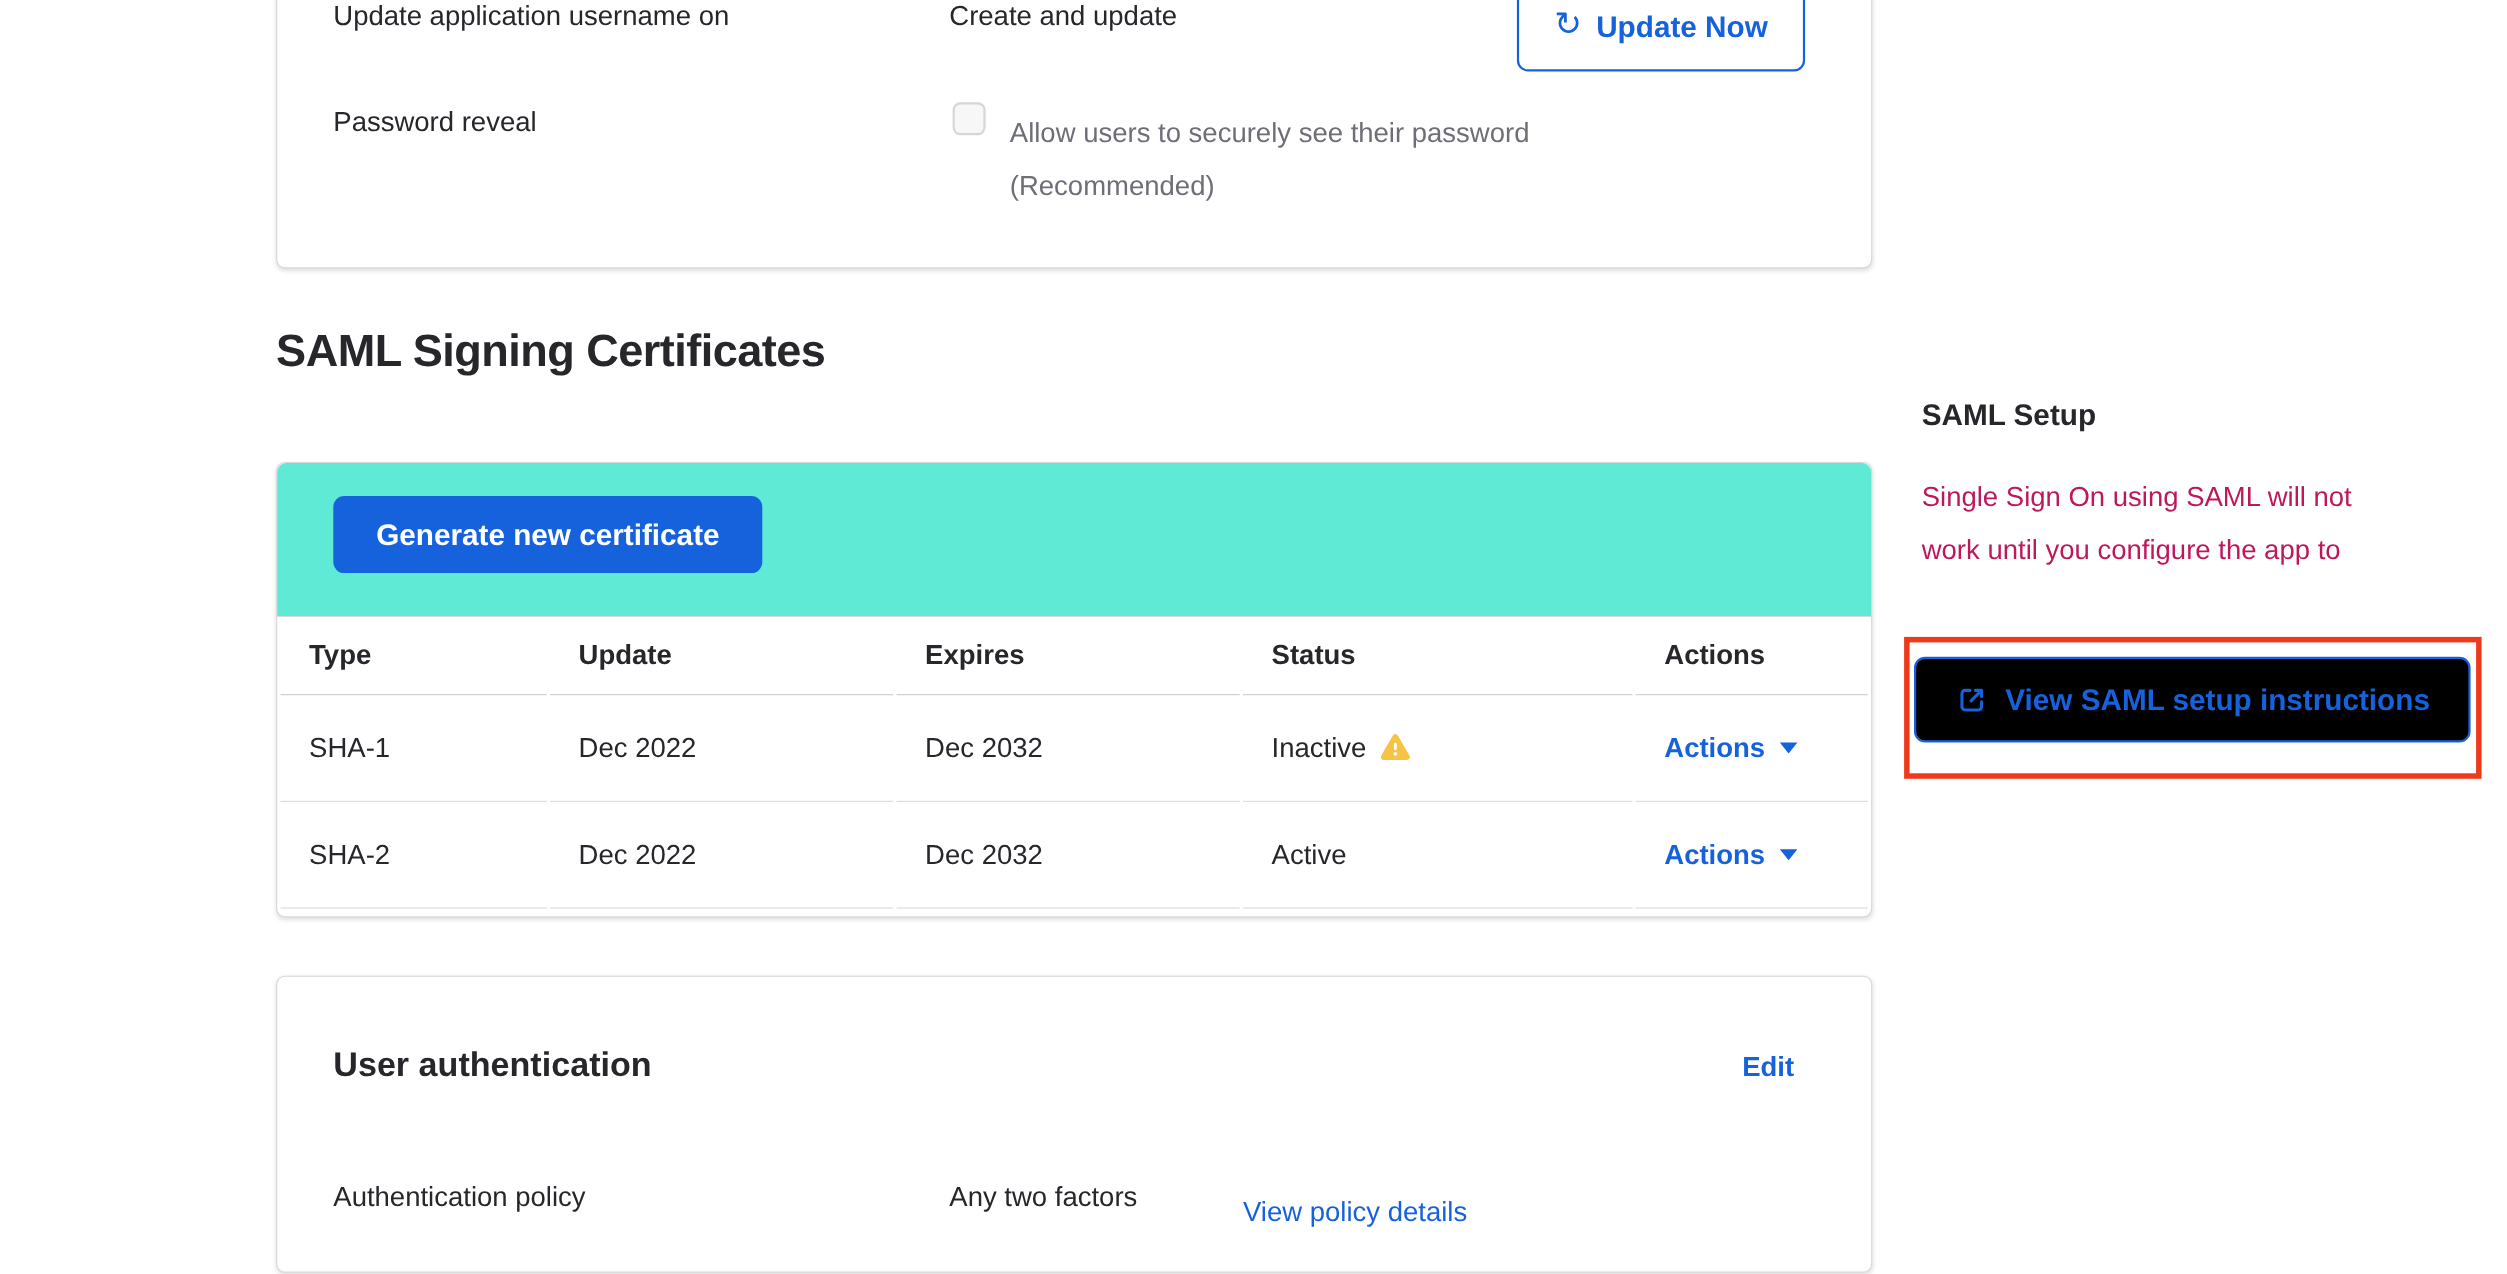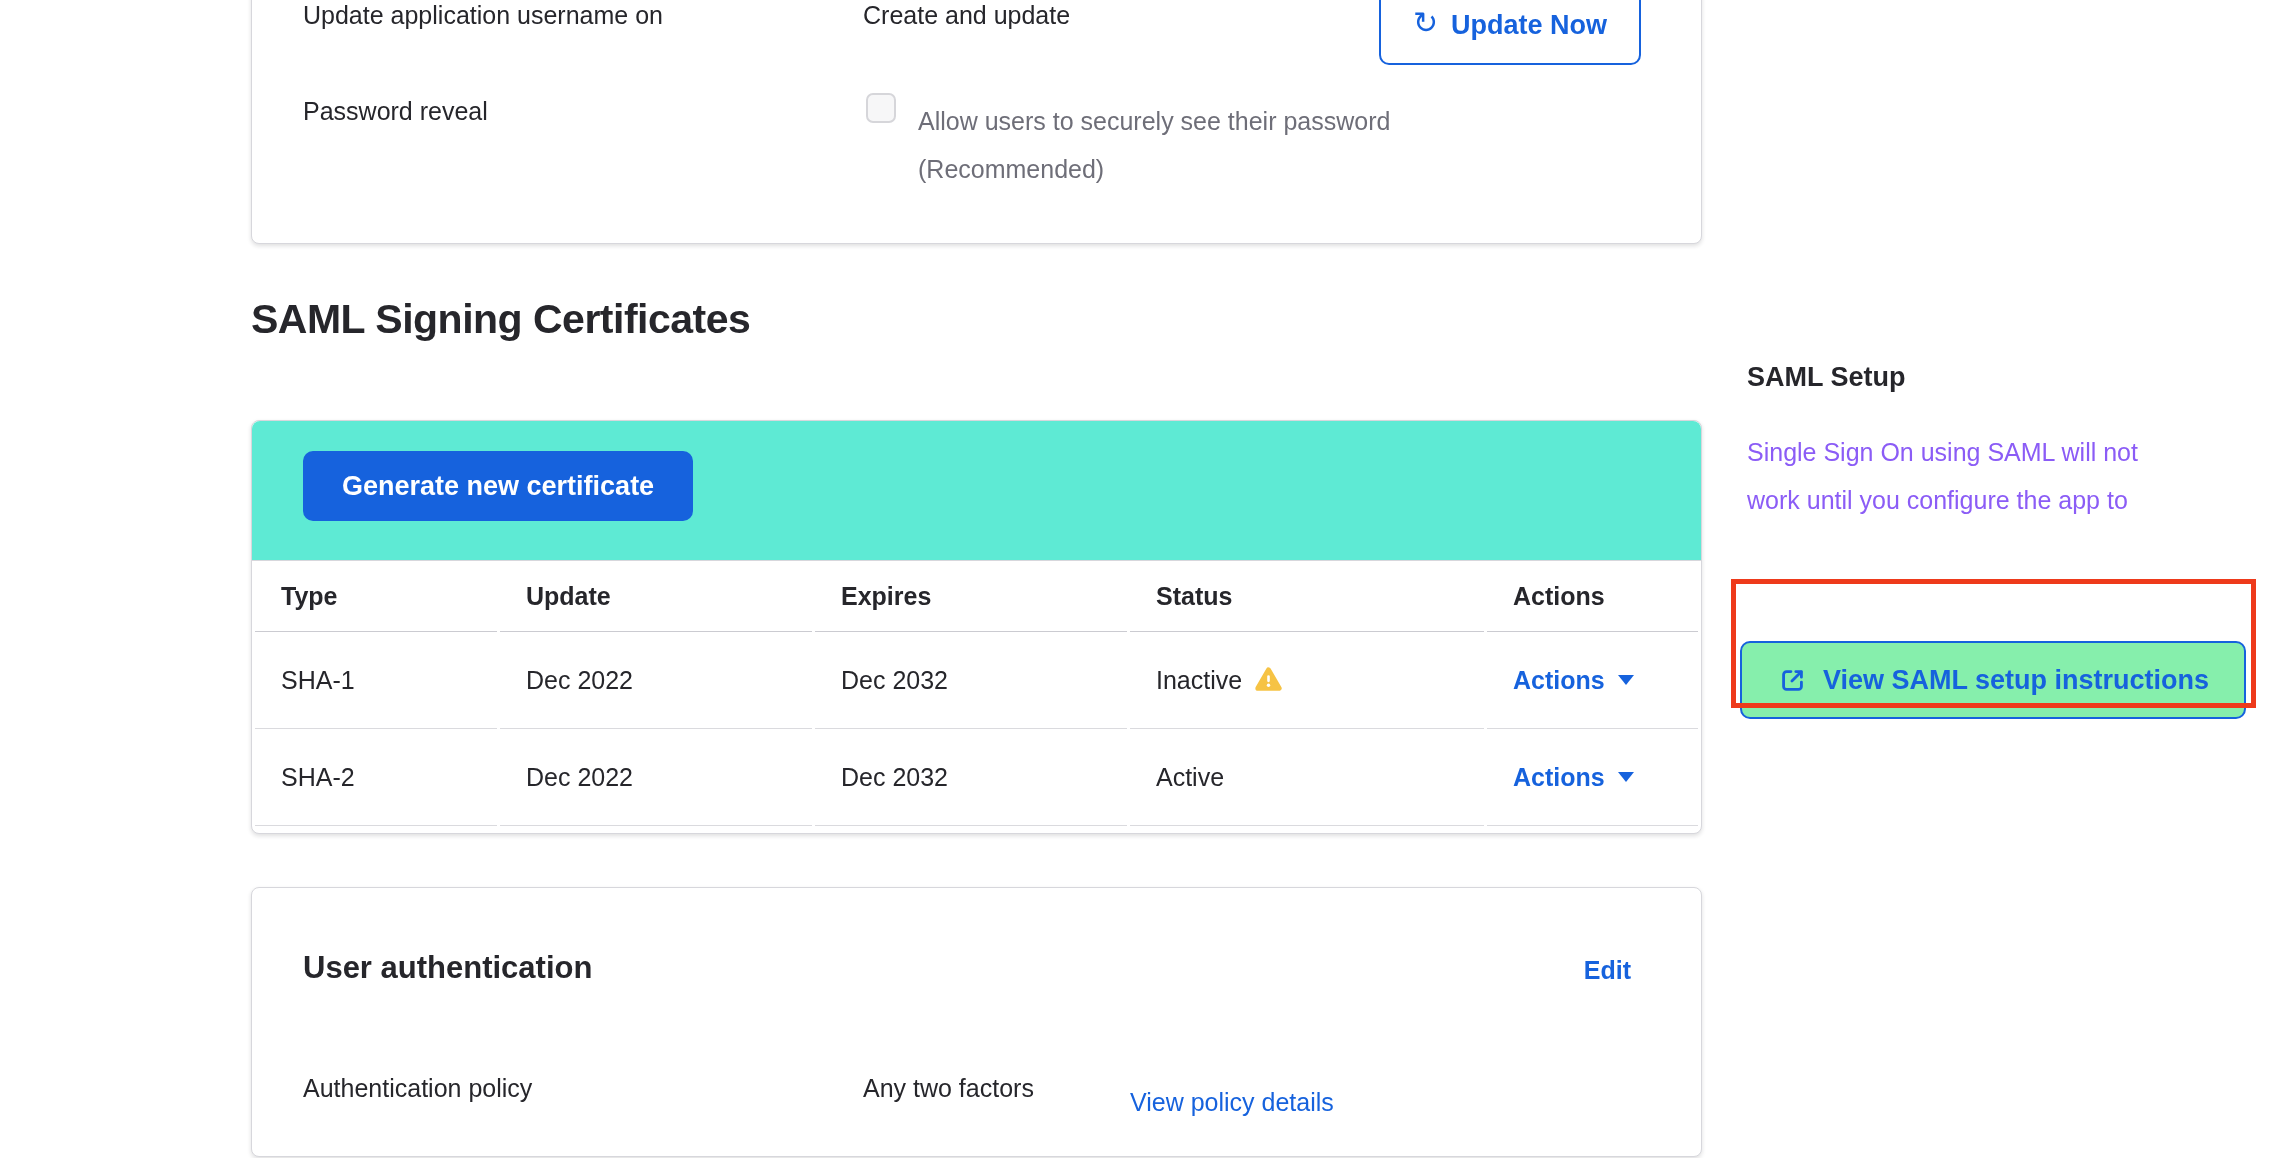--- a/index.html
+++ b/index.html
@@ -68,26 +68,26 @@
   }
   .status-cell { display:flex; align-items:center; gap:13px; }
   .actions-link { color:#1662dd; font-weight:bold; cursor:pointer; display:inline-flex; align-items:center; gap:13px; }
   .caret-down {
     width:0; height:0; border-left:8px solid transparent; border-right:8px solid transparent;
     border-top:10px solid #1662dd; display:inline-block;
   }
 
   
   .saml-setup-title { position:absolute; left:1747px; top:362px; font-size:27px; font-weight:bold; }
-  .saml-setup-desc { position:absolute; left:1747px; top:428px; font-size:25px; line-height:48px; color:#8b5cf6; }
+  .saml-setup-desc { position:absolute; left:1747px; top:428px; font-size:25px; line-height:48px; color:#be185d; }
   .btn-saml-instructions {
     position:absolute; left:1740px; top:597px; width:506px; height:78px;
     display:flex; align-items:center; justify-content:center; gap:15px;
-    background:#86efac; border:2px solid #1662dd; border-radius:10px;
-    color:#1662dd; font-weight:bold; font-size:27px; cursor:pointer;margin-top:44px;
+    background:#000000; border:2px solid #1662dd; border-radius:10px;
+    color:#1662dd; font-weight:bold; font-size:27px; cursor:pointer;
   }
   .highlight-box {
     position:absolute; left:1731px; top:579px; width:525px; height:129px;
     border:5px solid #ee3a1b; pointer-events:none; z-index:5;
   }
 
   
   .auth-card { left:251px; top:887px; width:1451px; height:270px; }
   .auth-title { position:absolute; left:51px; top:62px; font-size:31px; font-weight:bold; }
   .edit-link { position:absolute; right:70px; top:68px; font-size:25px; font-weight:bold; color:#1662dd; cursor:pointer; }

